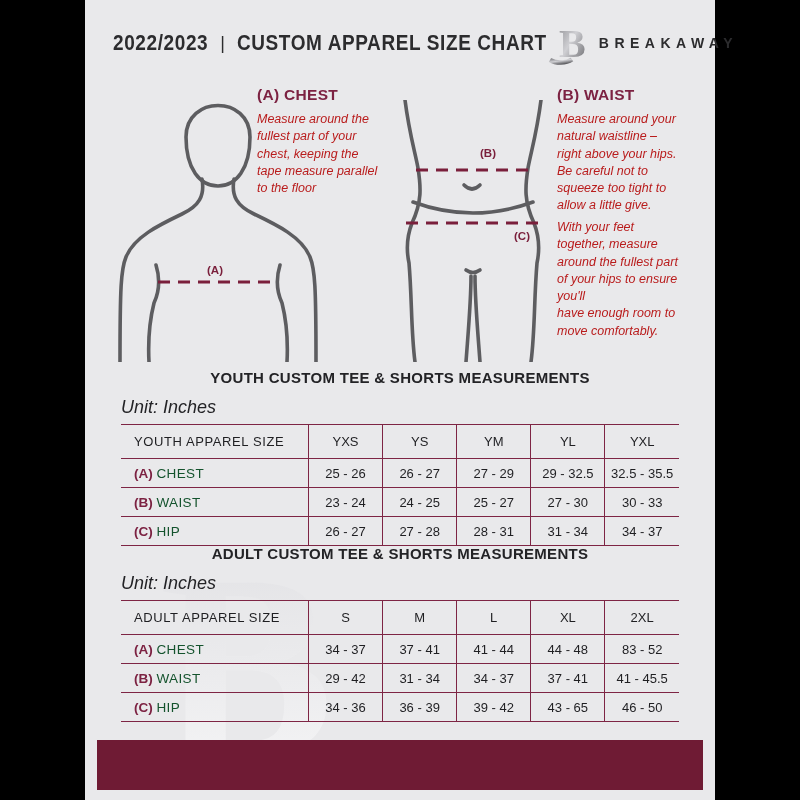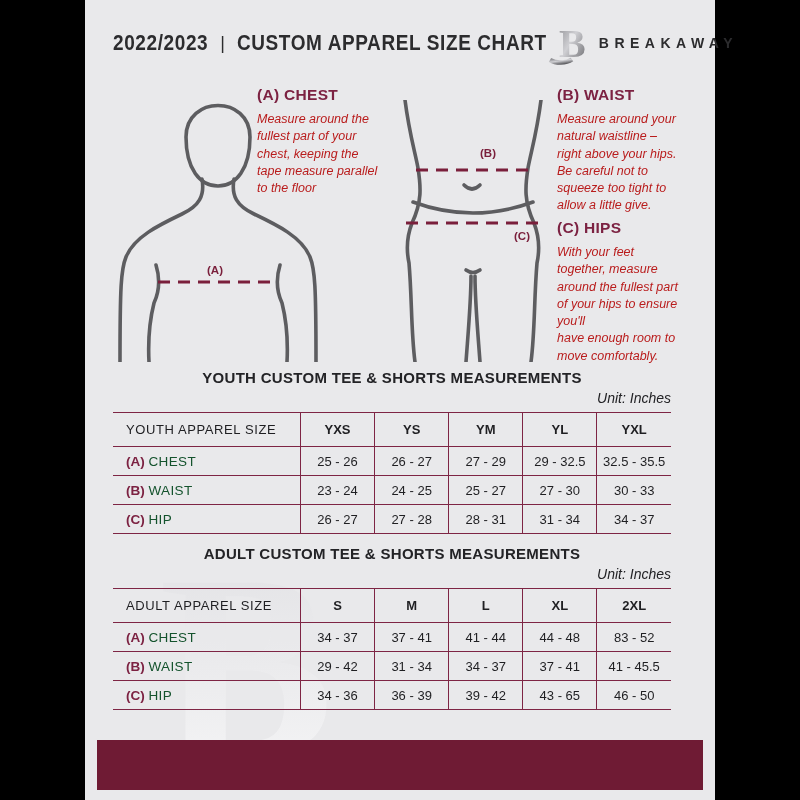--- a/index.html
+++ b/index.html
@@ -33,38 +33,38 @@
   .instr{position:absolute;width:150px;}
   .instr-chest{left:172px;top:86px;}
   .instr-waist{left:472px;top:86px;}
   .instr-hips{left:472px;top:219px;}
   .section-head{font-weight:700;font-size:15.5px;color:#7c2242;letter-spacing:.3px;margin:0 0 7px 0;}
   .section-desc{
     font-style:italic;font-size:12.5px;line-height:1.38;color:#b91c1c;
     white-space:pre-line;margin:0;
   }
   
-  .table-block{position:absolute;left:28px;width:558px;}
+  .table-block{position:absolute;left:36px;width:558px;}
   .youth-block{top:369px;}
   .adult-block{top:545px;}
   .tbl-title{text-align:center;font-weight:700;font-size:15px;color:#232326;letter-spacing:.3px;}
-  .tbl-unit{text-align:right;font-style:italic;font-size:14px;color:#232326;margin-top:4px;}
+  .tbl-unit{text-align:left;font-style:italic;font-size:18px;color:#232326;margin-top:11px;}
   table.size-table{
     border-collapse:collapse;width:558px;table-layout:fixed;margin-top:6px;
     border-top:1.6px solid #7e2544;border-bottom:1.6px solid #7e2544;
   }
   table.size-table tr{border-top:1.6px solid #7e2544;}
   table.size-table tr:first-child{border-top:none;}
   table.size-table td{
     border-left:1.6px solid #7e2544;text-align:center;vertical-align:middle;
     font-size:13px;color:#1f1f22;height:28px;padding:0 2px;
   }
   table.size-table tr.head-row td{height:33px;}
   table.size-table td:first-child{border-left:none;width:172px;text-align:left;padding-left:13px;}
-  .col-size{font-weight:700;font-size:14px;color:#1b1b1d;}
+  .col-size{font-weight:400;font-size:14px;color:#1b1b1d;}
   .apparel-label{font-size:13px;color:#424245;letter-spacing:.6px;}
   .row-key{font-weight:700;color:#7c2242;font-size:13.5px;}
   .row-label{font-size:13.5px;color:#14532d;letter-spacing:.4px;}
   
   .footer-bar{position:absolute;left:12px;top:740px;width:606px;height:50px;background:#6f1b34;}
   
   .body-line{fill:none;stroke:#5d5d60;stroke-width:3.6;stroke-linecap:round;}
   .dash-line{fill:none;stroke:#7a1f3b;stroke-width:3.2;stroke-dasharray:12 8;}
   .dash-label{font-family:"Liberation Sans",sans-serif;font-weight:700;font-size:11.5px;fill:#7a1f3b;}
 </style>
@@ -141,21 +141,20 @@
   <div class="instr instr-waist">
     <p class="section-head">(B) WAIST</p>
     <p class="section-desc">Measure around your
 natural waistline –
 right above your hips.
 Be careful not to
 squeeze too tight to
 allow a little give.</p>
   </div>
   <div class="instr instr-hips">
-    <p class="section-head">(C) HIPS</p>
     <p class="section-desc">With your feet
 together, measure
 around the fullest part
 of your hips to ensure
 you'll
 have enough room to
 move comfortably.</p>
   </div>
 
   <div class="table-block youth-block">

